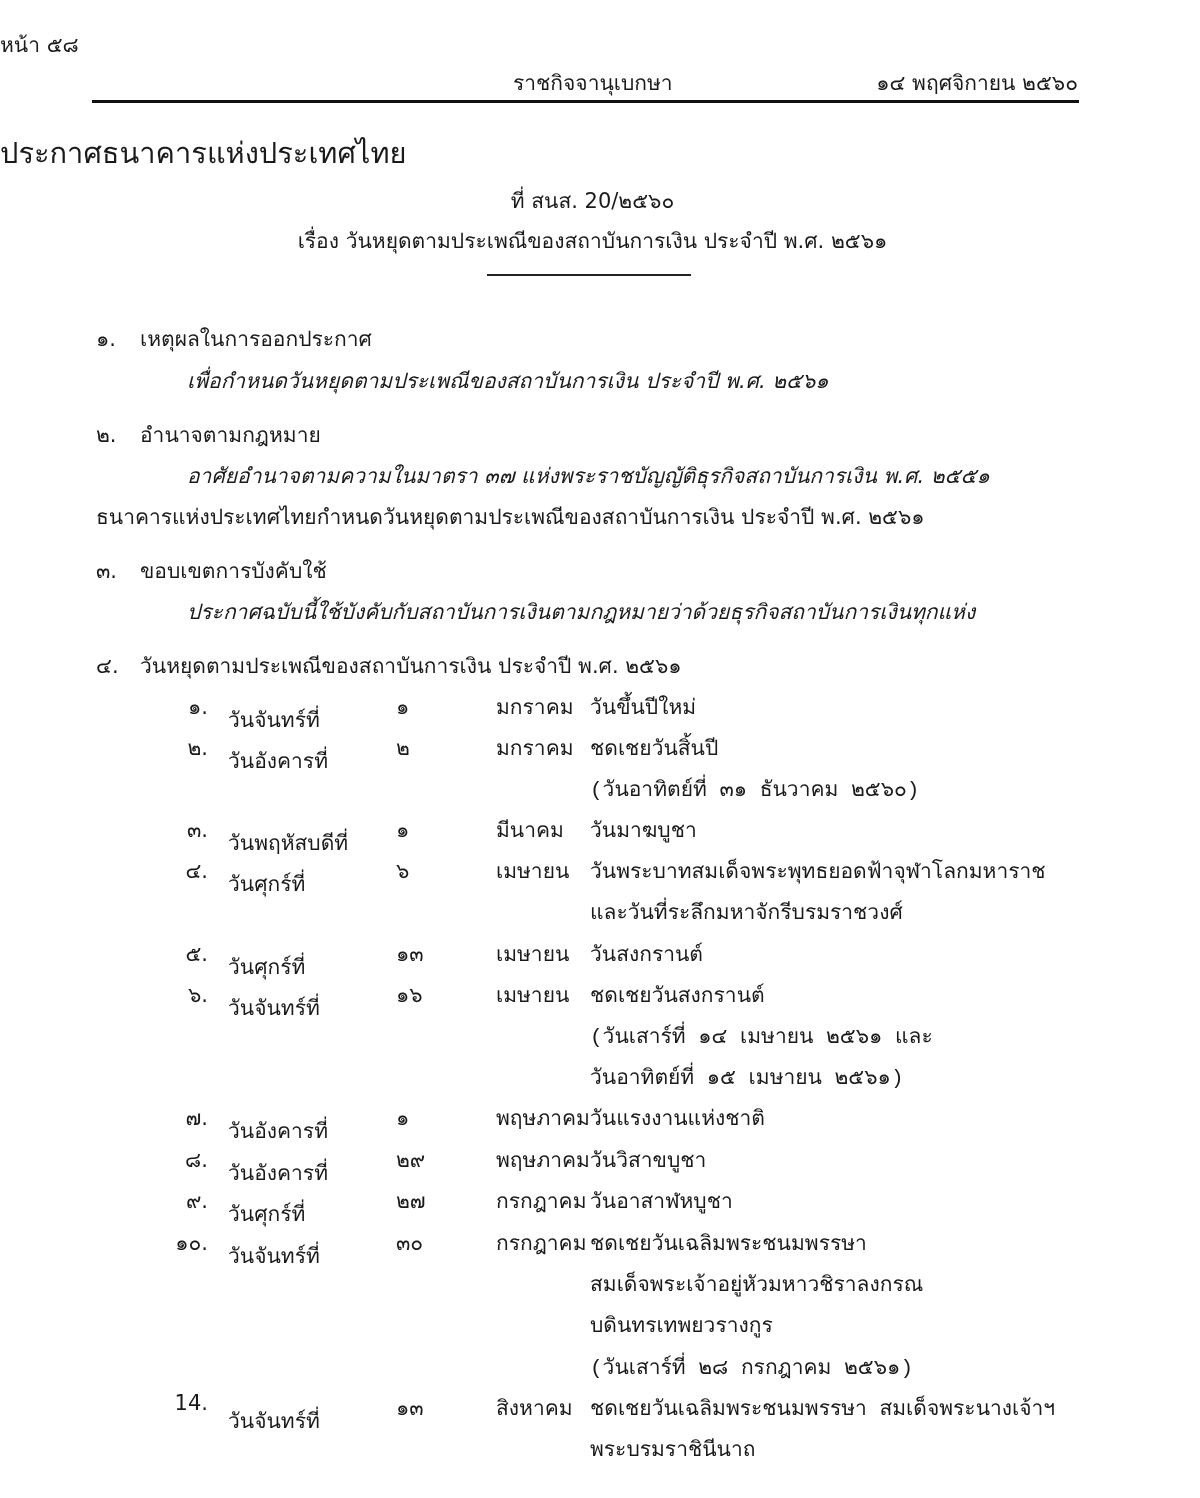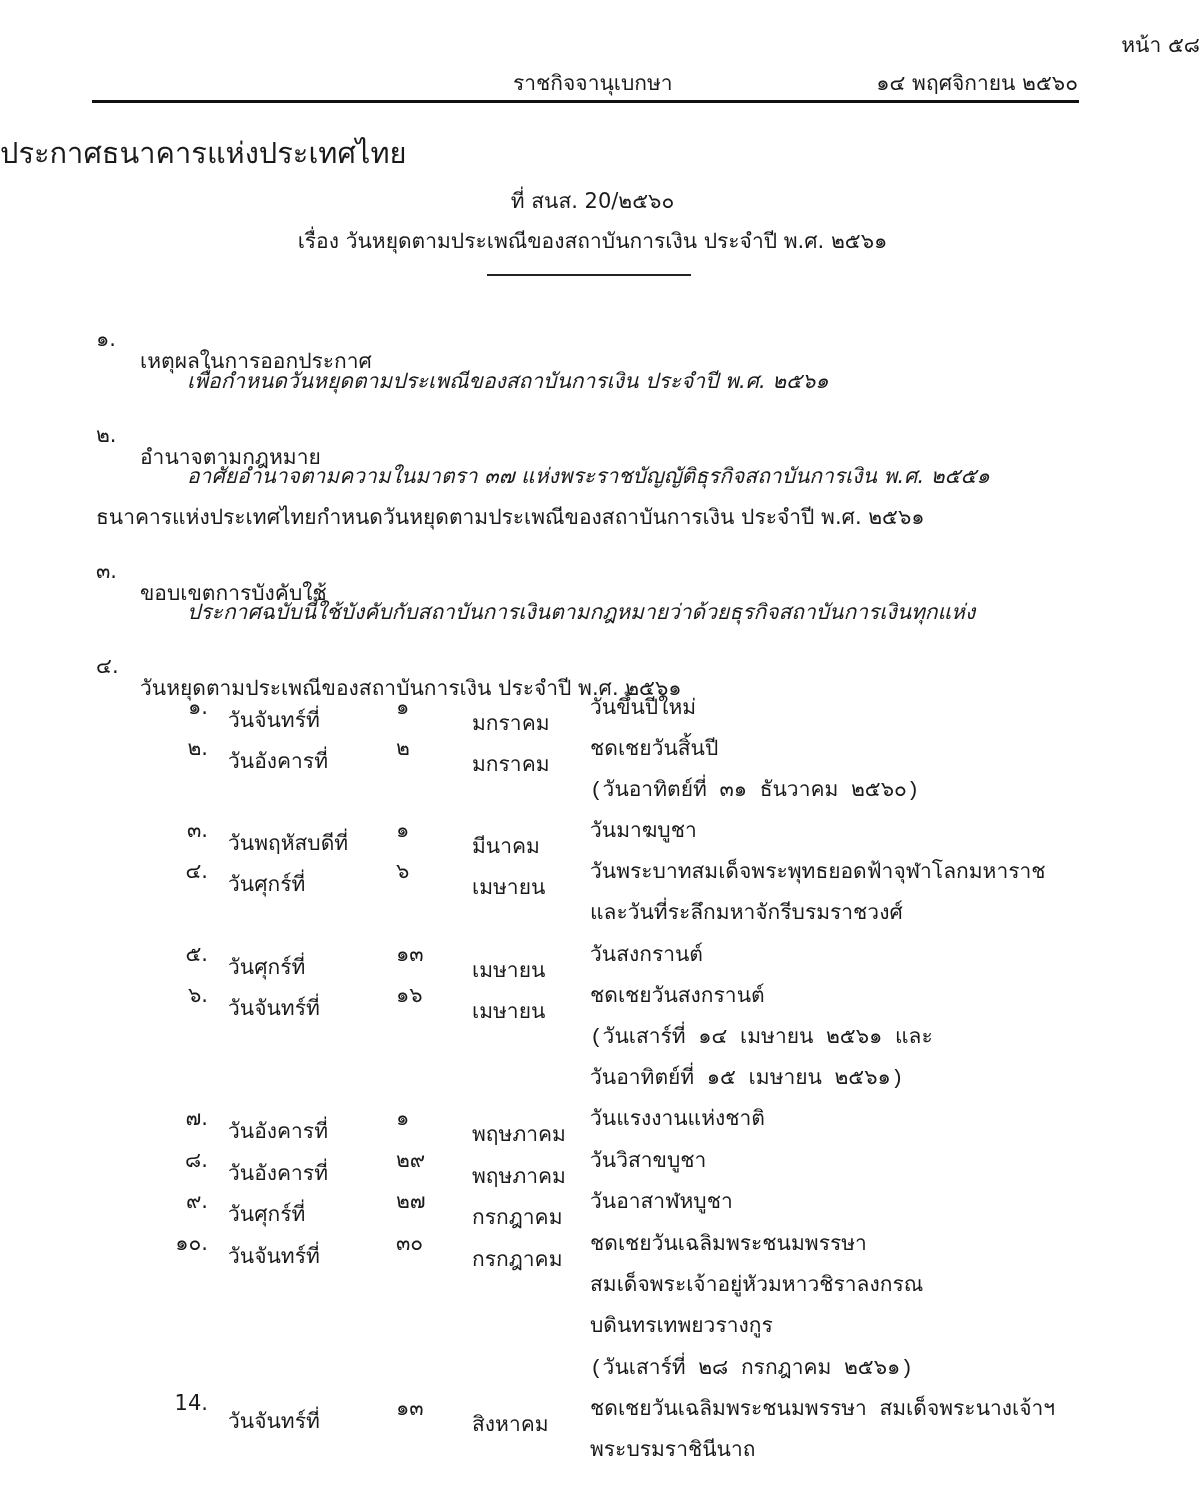--- a/index.html
+++ b/index.html
@@ -3,40 +3,40 @@
 <meta charset="utf-8">
 <style>
   html, body { margin: 0; padding: 0; background: #ffffff; }
   body {
     width: 1200px; height: 1498px; position: relative; overflow: hidden;
     font-family: "DejaVu Sans", "Liberation Sans", sans-serif;
     color: #1a1a1a;
   }
   .abs { position: absolute; white-space: nowrap; }
   .hdr { font-size: 21px; }
-  .page-no { left: 0; width: 1200px; top: 28px; text-align: right; }
+  .page-no { left: 0; width: 1200px; top: 28px; text-align: left; }
   .hdr-row { top: 66px; left: 92px; width: 986px; height: 30px; }
   .hdr-row span { position: absolute; top: 0; }
   .hdr-left { left: 0; }
   .hdr-center { left: 421px; }
   .hdr-right { right: 0; }
   .rule-top { left: 92px; top: 100px; width: 987px; height: 3px; background: #111; }
   .title { left: 0; width: 1185px; text-align: left; top: 130px; font-size: 29px; }
   .ref { left: 0; width: 1185px; text-align: center; top: 184px; font-size: 21px; }
   .subject { left: 0; width: 1185px; text-align: center; top: 224px; font-size: 21px; }
   .rule-mid { left: 487px; top: 274px; width: 204px; height: 2px; background: #222; }
   .body { font-size: 21px; }
   .sec-num { left: 96px; }
-  .sec-title { left: 140px; margin-top: 22px; }
+  .sec-title { left: 140px; }
   .indent { left: 187px; font-style: italic; }
   .flush { left: 96px; }
   .h-num { width: 48px; text-align: right; }
   .h-day { left: 228px; margin-top: 13px; }
   .h-date { left: 396px; }
-  .h-month { left: 472px; margin-top: 16px; }
+  .h-month { left: 496px; }
   .h-desc { left: 590px; font-family: Liberation Mono, monospace; }
 </style>
 </head>
 <body>
 
 <div class="abs hdr page-no">หน้า ๕๘</div>
 <div class="abs hdr hdr-row">
   <span class="hdr-center">ราชกิจจานุเบกษา</span>
   <span class="hdr-right">๑๔ พฤศจิกายน ๒๕๖๐</span>
 </div>

